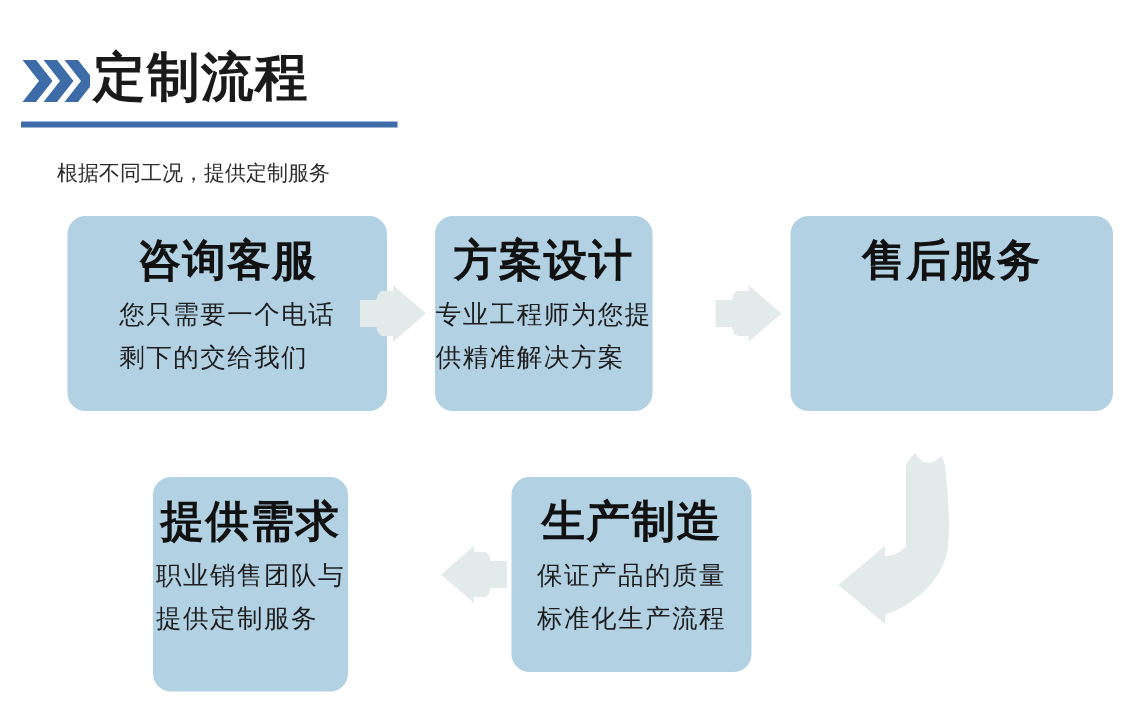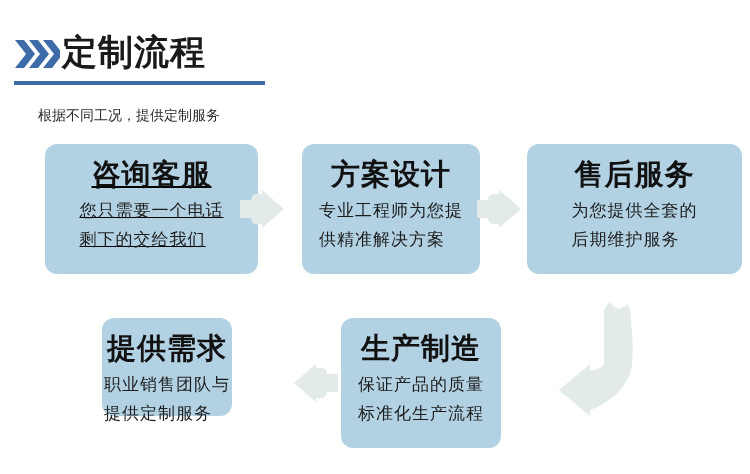--- a/index.html
+++ b/index.html
@@ -114,42 +114,38 @@
         <path d="M15,3 L24,3 L35,17 L24,31 L15,31 L26,17 Z" fill="#3d6ca8"></path>
         <path d="M29,3 L38,3 L49,17 L38,31 L29,31 L40,17 Z" fill="#3d6ca8"></path>
       </svg>
     </div>
 
     <div class="title-text">定制流程</div>
     <div class="title-rule"></div>
     <div class="subtitle">根据不同工况，提供定制服务</div>
   </div>
 
-  <div class="card" style="left:45px; top:144px; width:213px; height:130px;text-decoration:underline;">
+  <div class="card" style="left:45px; top:144px; width:213px; height:130px;">
     <div class="card-title">咨询客服</div>
     <div class="card-desc">
       <div>您只需要一个电话</div>
       <div>剩下的交给我们</div>
     </div>
   </div>
 
-  <div class="card" style="left:302px; top:144px; width:178px; height:130px;">
+  <div class="card" style="left:290px; top:144px; width:145px; height:130px;">
     <div class="card-title">方案设计</div>
     <div class="card-desc">
       <div>专业工程师为您提</div>
       <div>供精准解决方案</div>
     </div>
   </div>
 
   <div class="card" style="left:527px; top:144px; width:215px; height:130px;">
     <div class="card-title">售后服务</div>
-    <div class="card-desc">
-      <div>为您提供全套的</div>
-      <div>后期维护服务</div>
-    </div>
   </div>
 
   <div class="arrow" style="left:238px; top:188px;">
     <svg width="48" height="42" viewBox="0 0 48 42">
       <path d="M2,12 L13,12 L13,12 Q14,5 19,6 L24,6 L24,2 L46,21 L24,40 L24,36 L19,36 Q14,37 13,30 L2,30 Z" fill="#e2eaea"></path>
     </svg>
   </div>
 
   <div class="arrow" style="left:475px; top:188px;">
     <svg width="48" height="42" viewBox="0 0 48 42">
@@ -169,21 +165,21 @@
                L34,118
                L3,92
                L34,66
                L34,73
                Q44,72 48,66
                L48,12
                Q50,8 54,4 Z" fill="#e2eaea"></path>
     </svg>
   </div>
 
-  <div class="card" style="left:102px; top:318px; width:130px; height:98px;">
+  <div class="card" style="left:102px; top:318px; width:130px; height:143px;">
     <div class="card-title">提供需求</div>
     <div class="card-desc">
       <div>职业销售团队与</div>
       <div>提供定制服务</div>
     </div>
   </div>
 
   <div class="card" style="left:341px; top:318px; width:160px; height:130px;">
     <div class="card-title">生产制造</div>
     <div class="card-desc">

